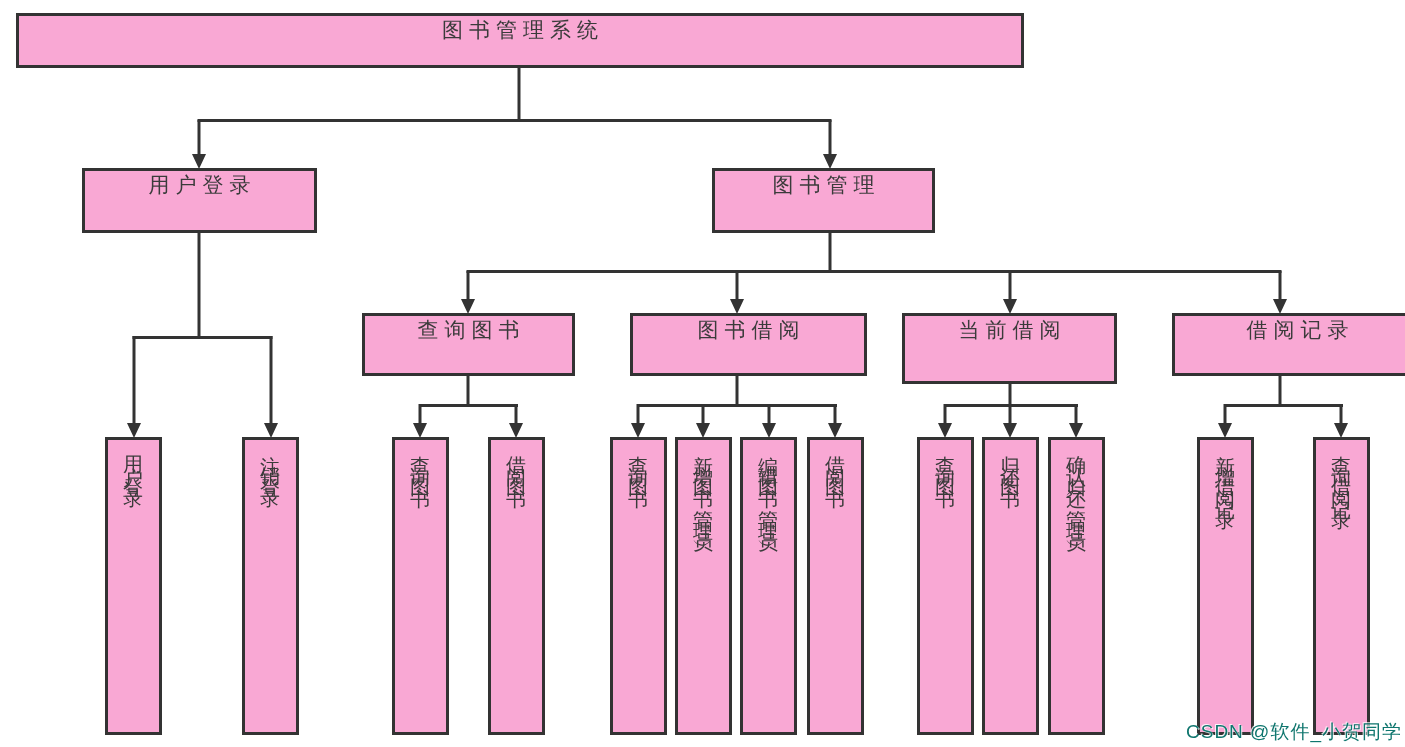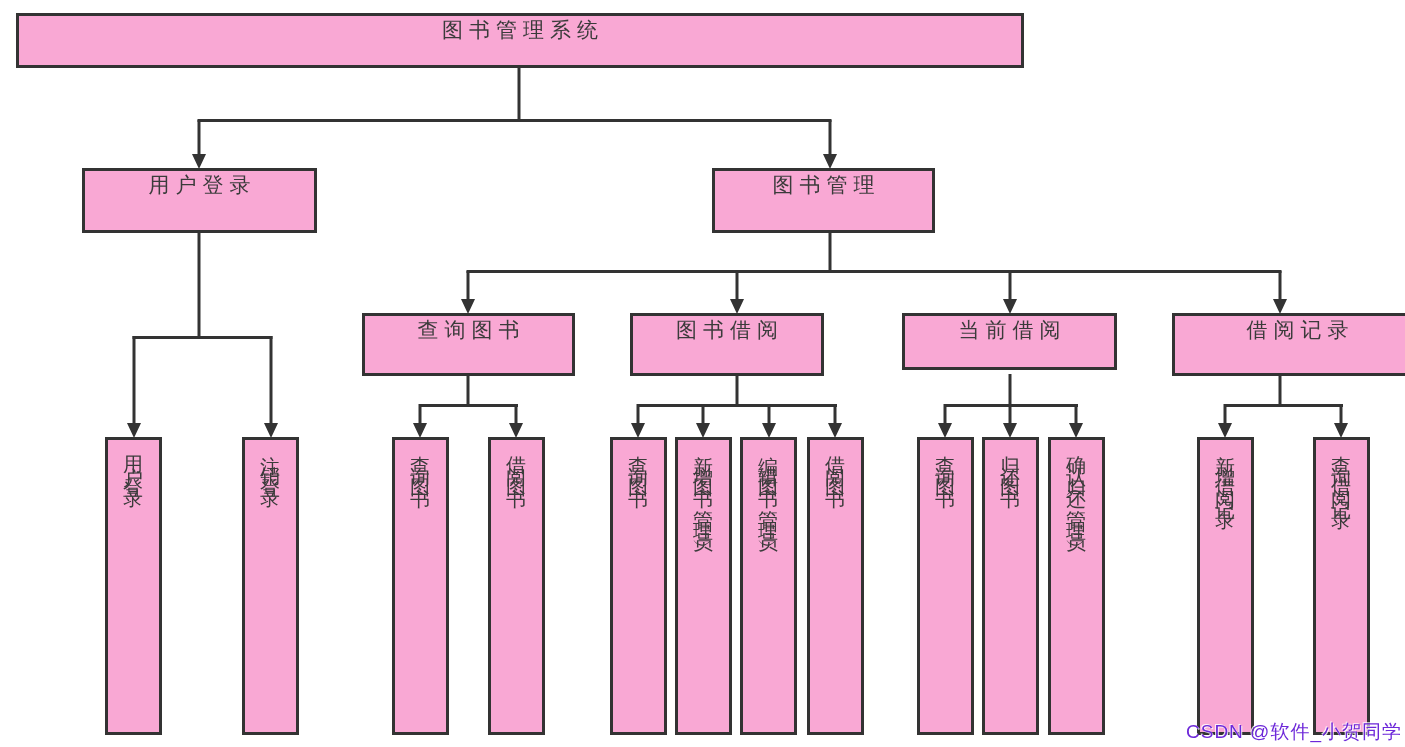--- a/index.html
+++ b/index.html
@@ -50,21 +50,21 @@
     letter-spacing: 11px;
     margin-bottom: -11px;
     line-height: 1;
   }
   .watermark {
     position: absolute;
     left: 1186px;
     top: 719px;
     z-index: 5;
     font-size: 19px;
-    color: #6d28d9;
+    color: #0f766e;
     letter-spacing: 1px;
     white-space: nowrap;
     text-shadow: 1px 1px 0 rgba(255,255,255,0.85), -1px -1px 0 rgba(255,255,255,0.85);
   }
 </style>
 </head>
 <body>
 
 <div class="stage">
 
@@ -144,24 +144,24 @@
   <div class="box" style="left:82px;top:168px;width:235px;height:65px">
     <span class="hlabel">用户登录</span>
   </div>
   <div class="box" style="left:712px;top:168px;width:223px;height:65px">
     <span class="hlabel">图书管理</span>
   </div>
 
   <div class="box" style="left:362px;top:313px;width:213px;height:63px">
     <span class="hlabel">查询图书</span>
   </div>
-  <div class="box" style="left:630px;top:313px;width:194px;height:63px">
+  <div class="box" style="left:630px;top:313px;width:237px;height:63px">
     <span class="hlabel">图书借阅</span>
   </div>
-  <div class="box" style="left:902px;top:313px;width:215px;height:57px">
+  <div class="box" style="left:902px;top:313px;width:215px;height:71px">
     <span class="hlabel">当前借阅</span>
   </div>
   <div class="box" style="left:1172px;top:313px;width:251px;height:63px">
     <span class="hlabel">借阅记录</span>
   </div>
 
   <div class="box leaf" style="left:105px">
     <span class="vlabel">用户登录</span>
   </div>
   <div class="box leaf" style="left:242px">

